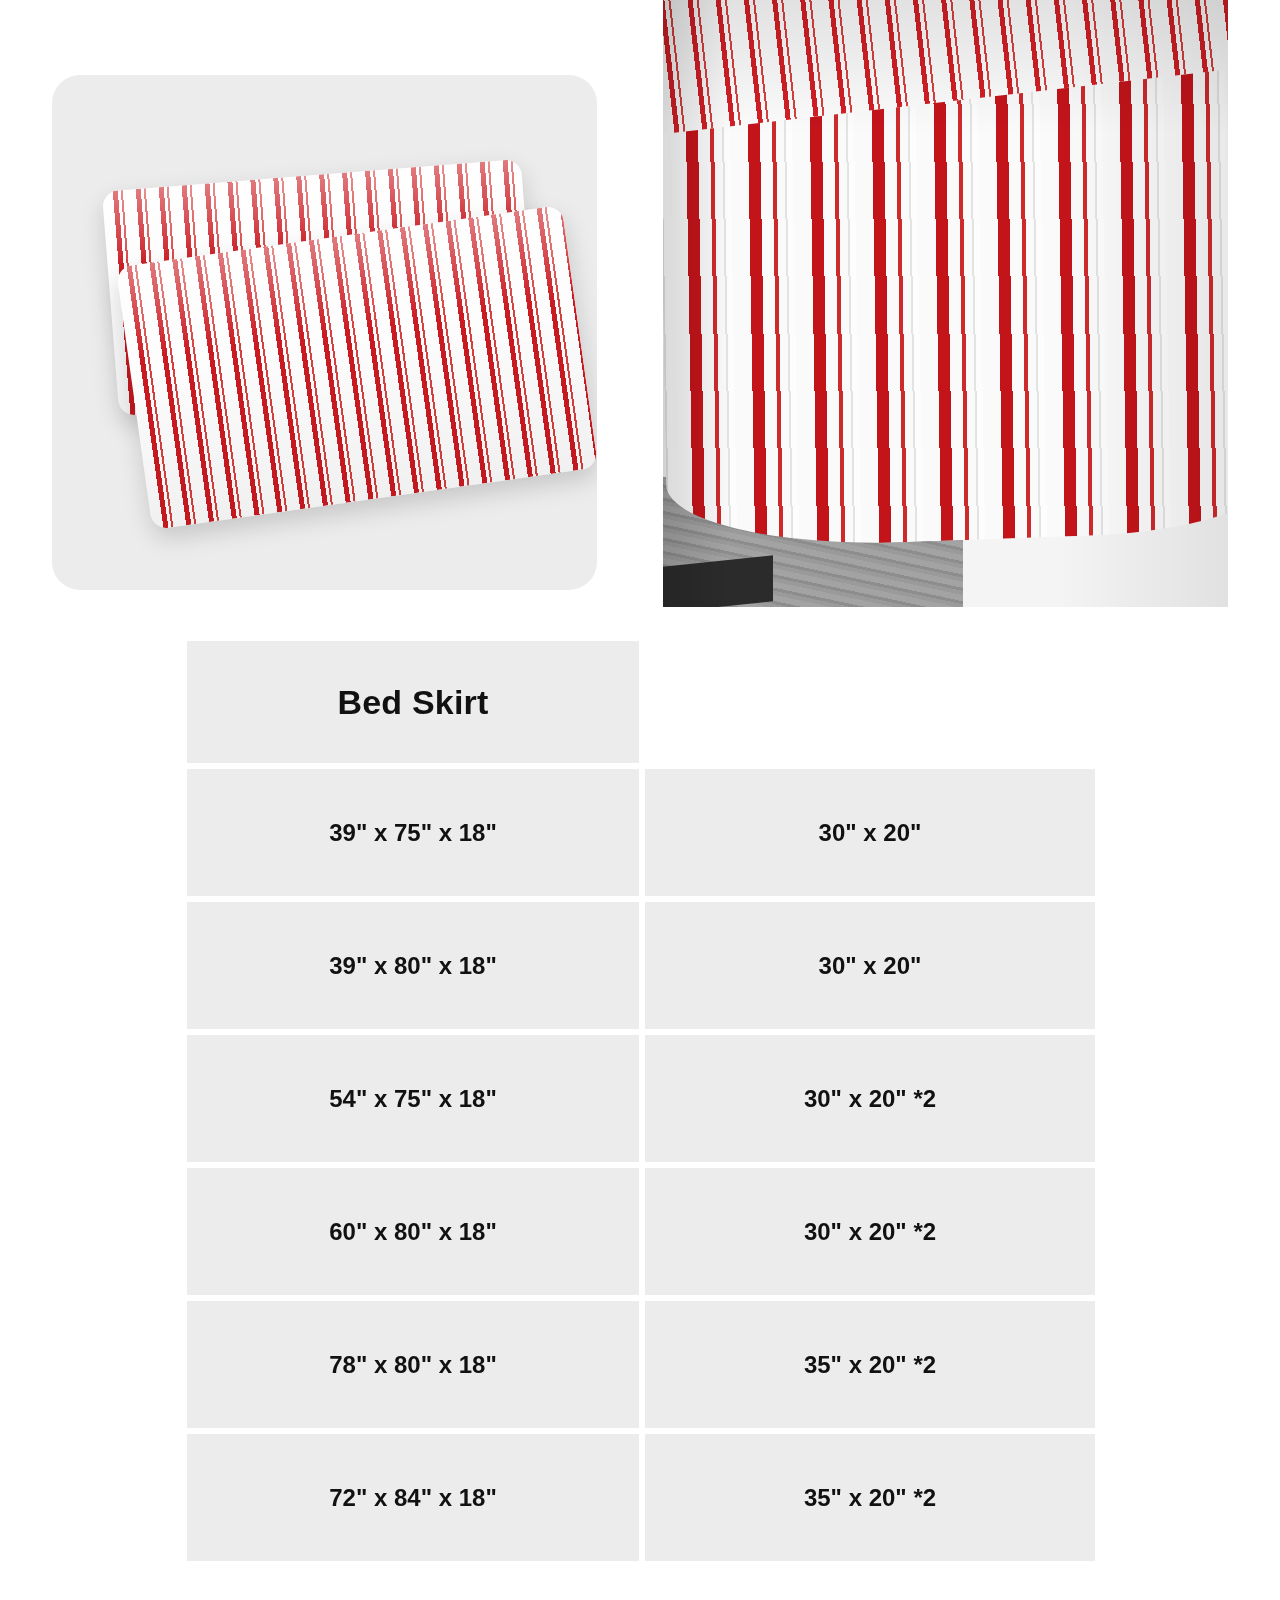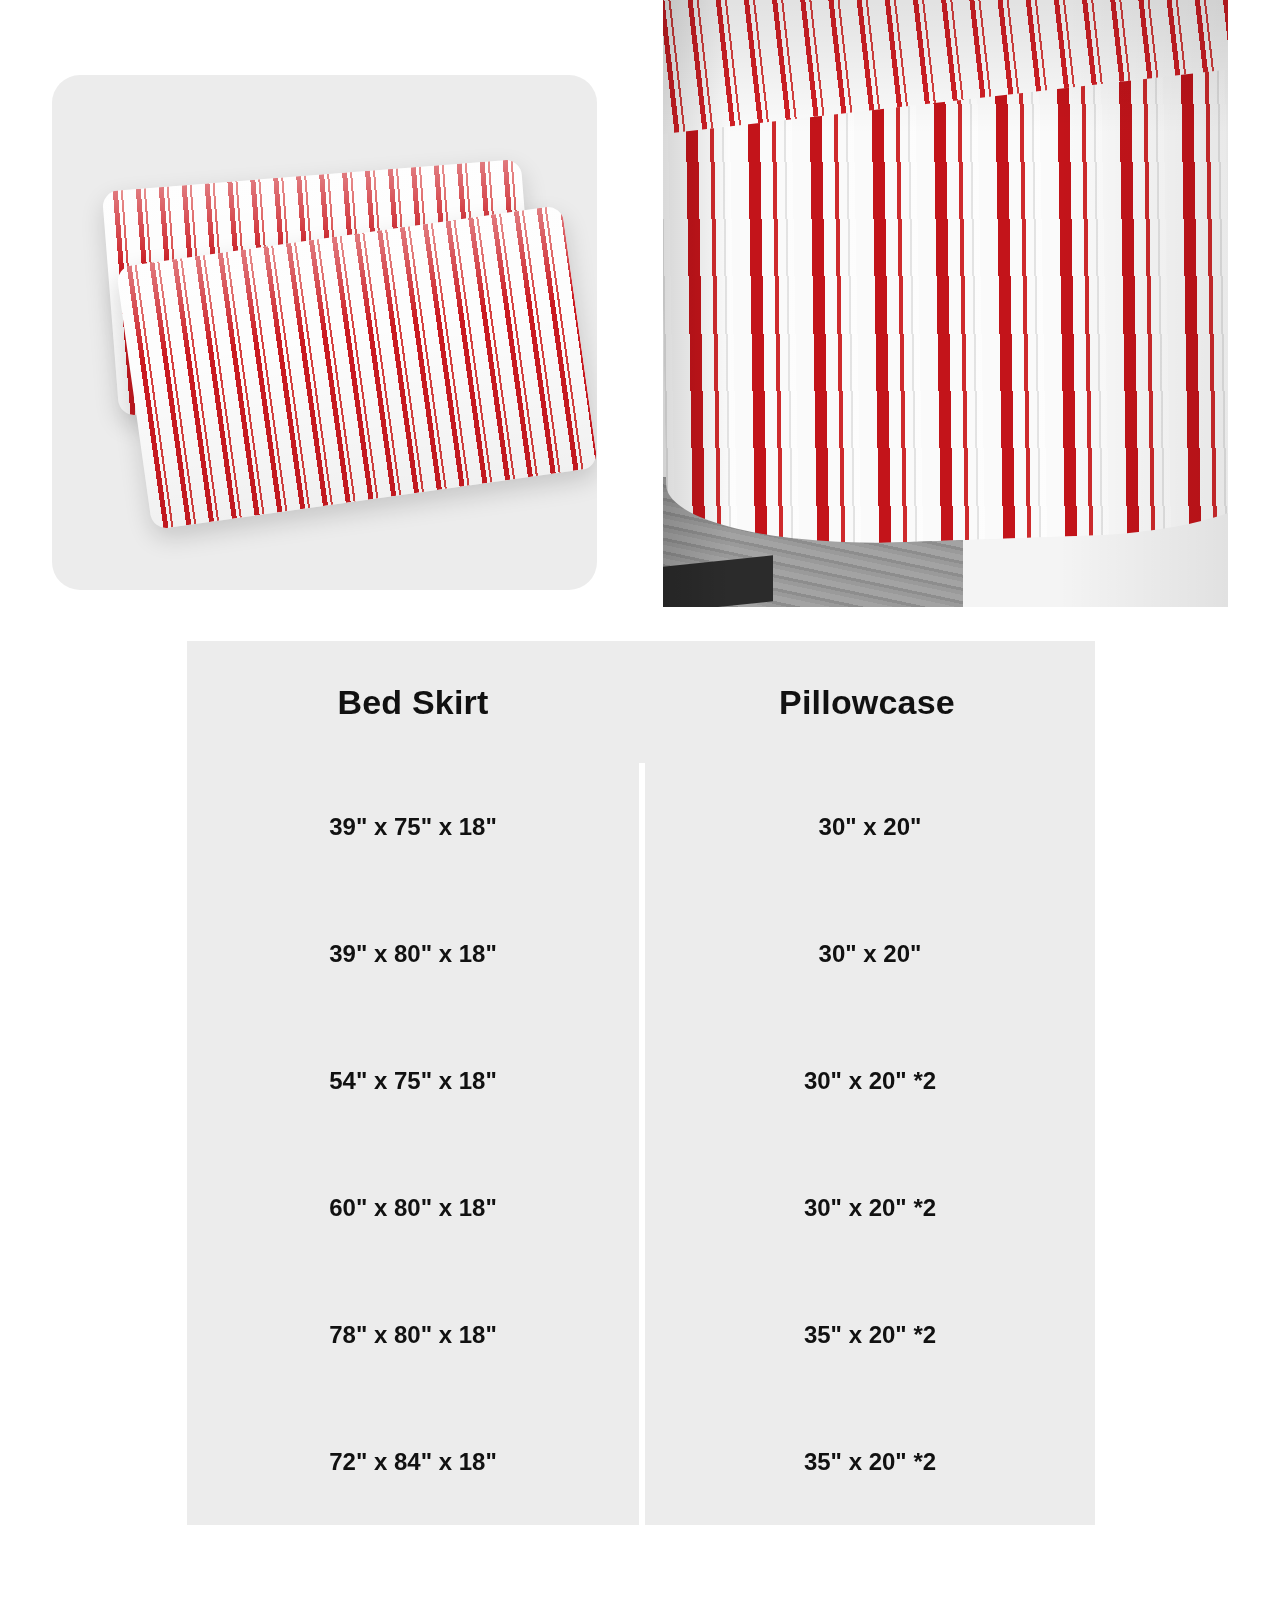--- a/index.html
+++ b/index.html
@@ -178,20 +178,21 @@
   
   .table {
     position: absolute;
     left: 187px;
     top: 641px;
     width: 908px;
   }
   .trow {
     display: flex;
     gap: 6px;
+    margin-bottom: 6px;
   }
   .tcell {
     background: #ececec;
     display: flex;
     align-items: center;
     justify-content: center;
     text-align: center;
   }
   .tcell.left  { width: 452px; }
   .tcell.right { width: 450px; }
@@ -237,21 +238,20 @@
       <div class="skirt-top"></div>
       <div class="skirt-shade"></div>
     </div>
 
   </div>
 
   <div class="table">
 
     <div class="trow header">
       <div class="tcell left">Bed Skirt</div>
-      <div class="tcell right">Pillowcase</div>
     </div>
 
     <div class="trow body-row">
       <div class="tcell left">39" x 75" x 18"</div>
       <div class="tcell right">30" x 20"</div>
     </div>
 
     <div class="trow body-row">
       <div class="tcell left">39" x 80" x 18"</div>
       <div class="tcell right">30" x 20"</div>

